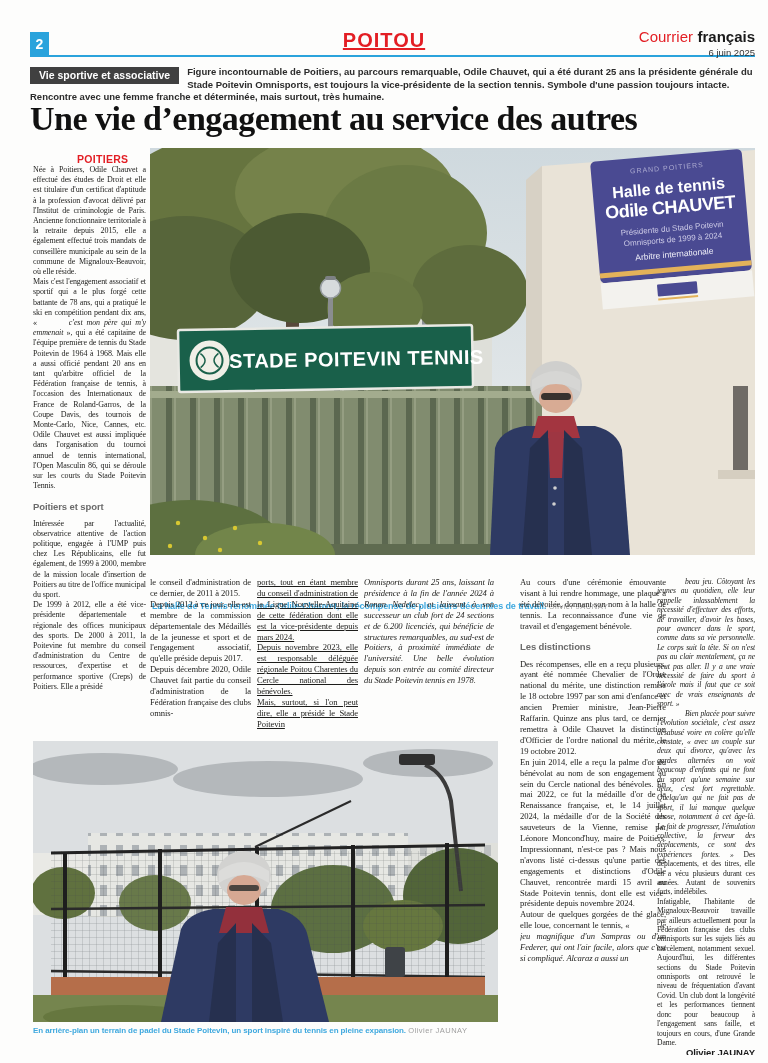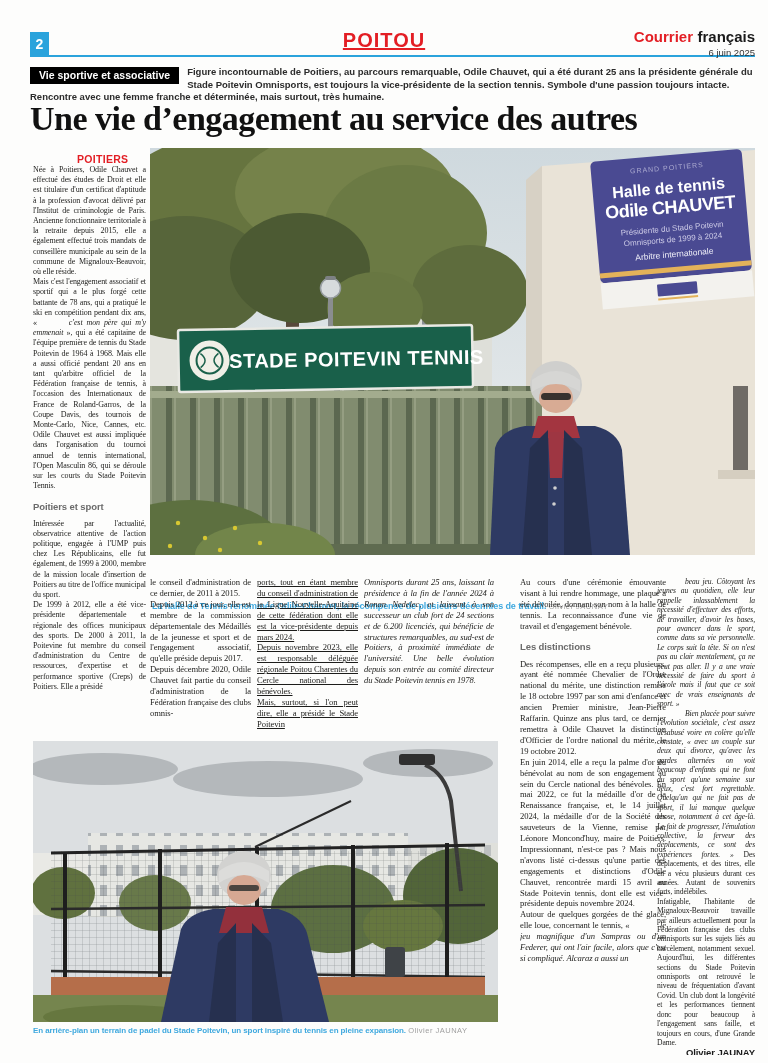--- a/index.html
+++ b/index.html
@@ -5,27 +5,27 @@
   html,body{margin:0;padding:0;background:#9a9a9a;}
   .page{position:relative;width:768px;height:1063px;background:#fdfdfc;margin:0 auto;overflow:hidden;
         font-family:"Liberation Serif",serif;color:#1d1d1b;}
   
   .pn{position:absolute;left:30px;top:32px;width:19px;height:25px;background:#2aa3dc;color:#fff;
       font:bold 14px/25px "Liberation Sans",sans-serif;text-align:center;z-index:2;}
   .rule{position:absolute;left:30px;top:55px;width:725px;height:2px;background:#2aa3dc;}
   .sec{position:absolute;left:0;top:29px;width:768px;text-align:center;color:#e31e24;
        font:bold 20px "Liberation Sans",sans-serif;letter-spacing:1px;text-decoration:underline;}
   .mast{position:absolute;right:13px;top:28px;text-align:right;font-family:"Liberation Sans",sans-serif;}
-  .mast .mr{color:#e31e24;font-weight:bold;font-size:15px;}
+  .mast .mr{color:#e31e24;font-weight:normal;font-size:15px;}
   .mast .mb{color:#1a1a1a;font-weight:bold;font-size:15px;}
   .mast .dt{font-size:9.5px;color:#333;margin-top:1px;}
   
   .leadwrap{position:absolute;left:30px;top:66px;width:726px;
             font:bold 9.5px/12.5px "Liberation Sans",sans-serif;color:#2b2b2b;text-align:left;}
-  .kicker{float:left;background:#000000;color:#fff;font:bold 10.5px/17px "Liberation Sans",sans-serif;
+  .kicker{float:left;background:#404040;color:#fff;font:bold 10.5px/17px "Liberation Sans",sans-serif;
           padding:0 9px;margin:1px 8px 2px 0;}
   .headline{position:absolute;left:30px;top:100px;width:730px;margin:0;color:#111;
             font:bold 34px/38px "Liberation Serif",serif;letter-spacing:-0.5px;}
   
   .photo{position:absolute;overflow:hidden;background:#dfe2e4;}
   .photo svg{display:block;}
   .ph-main{left:150px;top:148px;width:605px;height:407px;}
   .ph-padel{left:33px;top:741px;width:465px;height:281px;}
   .cap{position:absolute;font:bold 9px/11px "Liberation Sans",sans-serif;color:#3fa9df;letter-spacing:-0.1px;}
   .cap .credit{color:#a0a0a0;font-weight:normal;font-size:7.5px;letter-spacing:0.5px;}

